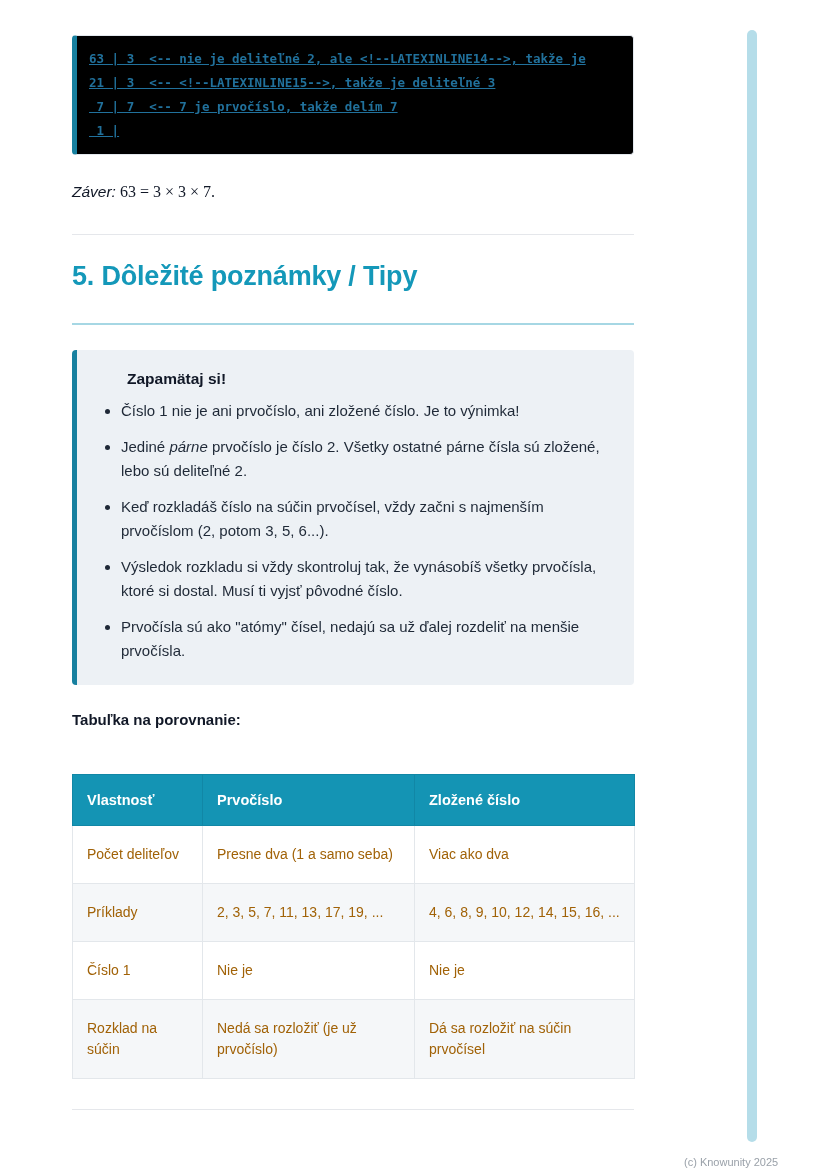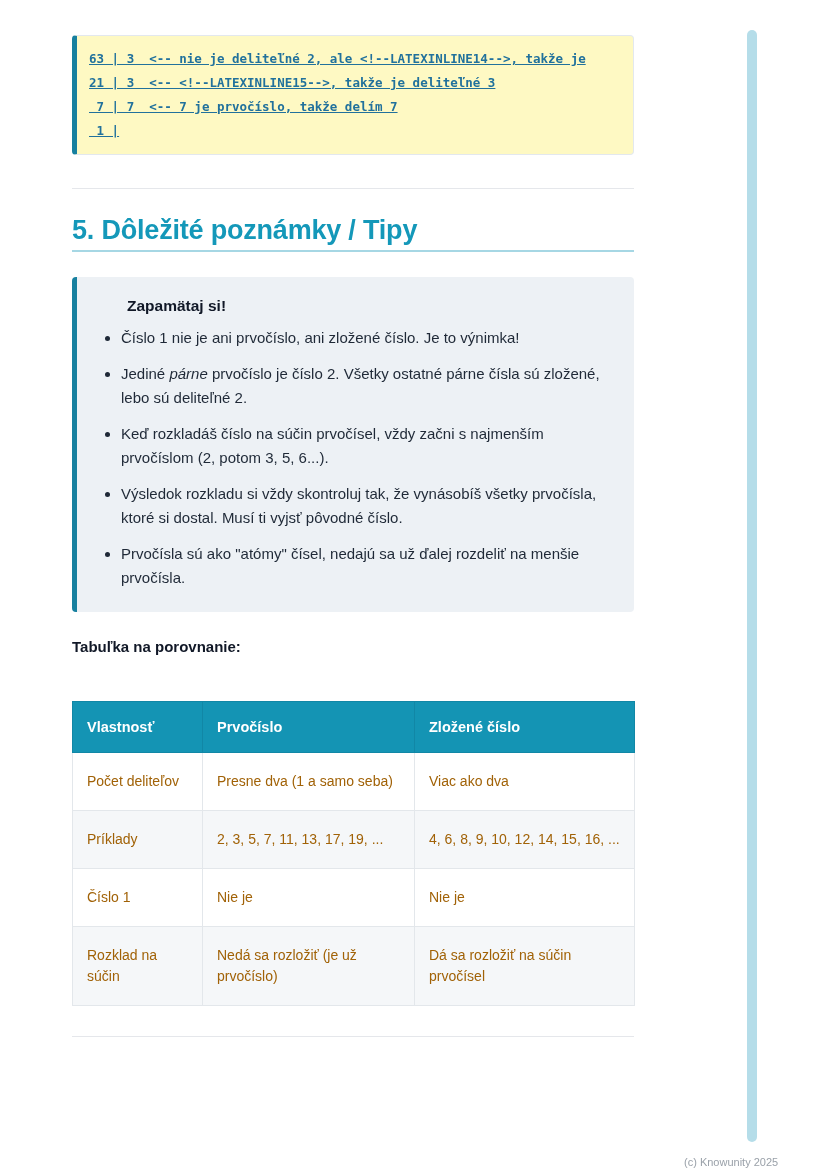--- a/index.html
+++ b/index.html
@@ -6,21 +6,21 @@
   html, body { background:#ffffff; }
   body {
     width:828px; height:1171px; position:relative; overflow:hidden;
     font-family:"Liberation Sans","DejaVu Sans",sans-serif;
     color:#1f2937;
   }
   .content { position:absolute; left:72px; top:35px; width:562px; }
 
   
   .code-block {
-    background:#fef9c3;
+    background:#000000;
     border:1px solid #e3e8ee;
     border-left:5px solid #17809f;
     border-radius:4px;
     padding:11px 12px;
     font-family:"DejaVu Sans Mono","Liberation Mono",monospace;
     font-size:12.5px; line-height:24px;
     color:#21719c; font-weight:bold;
     overflow:hidden;
   }
   .code-line { white-space:pre; text-decoration:underline; }
@@ -29,21 +29,21 @@
   .conclusion { margin-top:28px; font-size:15.5px; color:#111827; }
   .conclusion em { font-style:italic; }
   .conclusion .math { font-family:"Liberation Serif","DejaVu Serif",serif; font-size:16px; }
 
   .divider { border:none; border-top:1px solid #e5e7eb; margin-top:33px; }
 
   .section-title {
     margin-top:26px;
     font-size:27px; font-weight:bold; color:#1498b9;
     letter-spacing:-0.2px;
-    padding-bottom:4px;
+    padding-bottom:31px;
     border-bottom:2px solid #a6d7e4;
   }
 
   
   .callout {
     margin-top:25px;
     background:#edf1f5;
     border-left:5px solid #17809f;
     border-radius:4px;
     padding:20px 26px 20px 22px;
@@ -84,20 +84,21 @@
 
 <div class="content">
 
   <div class="code-block">
     <div class="code-line">63 | 3  &lt;-- nie je deliteľné 2, ale &lt;!--LATEXINLINE14--&gt;, takže je</div>
     <div class="code-line">21 | 3  &lt;-- &lt;!--LATEXINLINE15--&gt;, takže je deliteľné 3</div>
     <div class="code-line"> 7 | 7  &lt;-- 7 je prvočíslo, takže delím 7</div>
     <div class="code-line"> 1 |</div>
   </div>
 
+  <p class="conclusion"><em>Záver:</em><span class="math"> 63 = 3 × 3 × 7.</span></p>
 
   <hr class="divider">
 
   <h2 class="section-title">5. Dôležité poznámky / Tipy</h2>
 
   <div class="callout">
     <p class="callout-title">Zapamätaj si!</p>
     <ul class="callout-list">
       <li>Číslo 1 nie je ani prvočíslo, ani zložené číslo. Je to výnimka!</li>
       <li><span>Jediné </span><em>párne</em><span> prvočíslo je číslo 2. Všetky ostatné párne čísla sú zložené, lebo sú deliteľné 2.</span></li>

